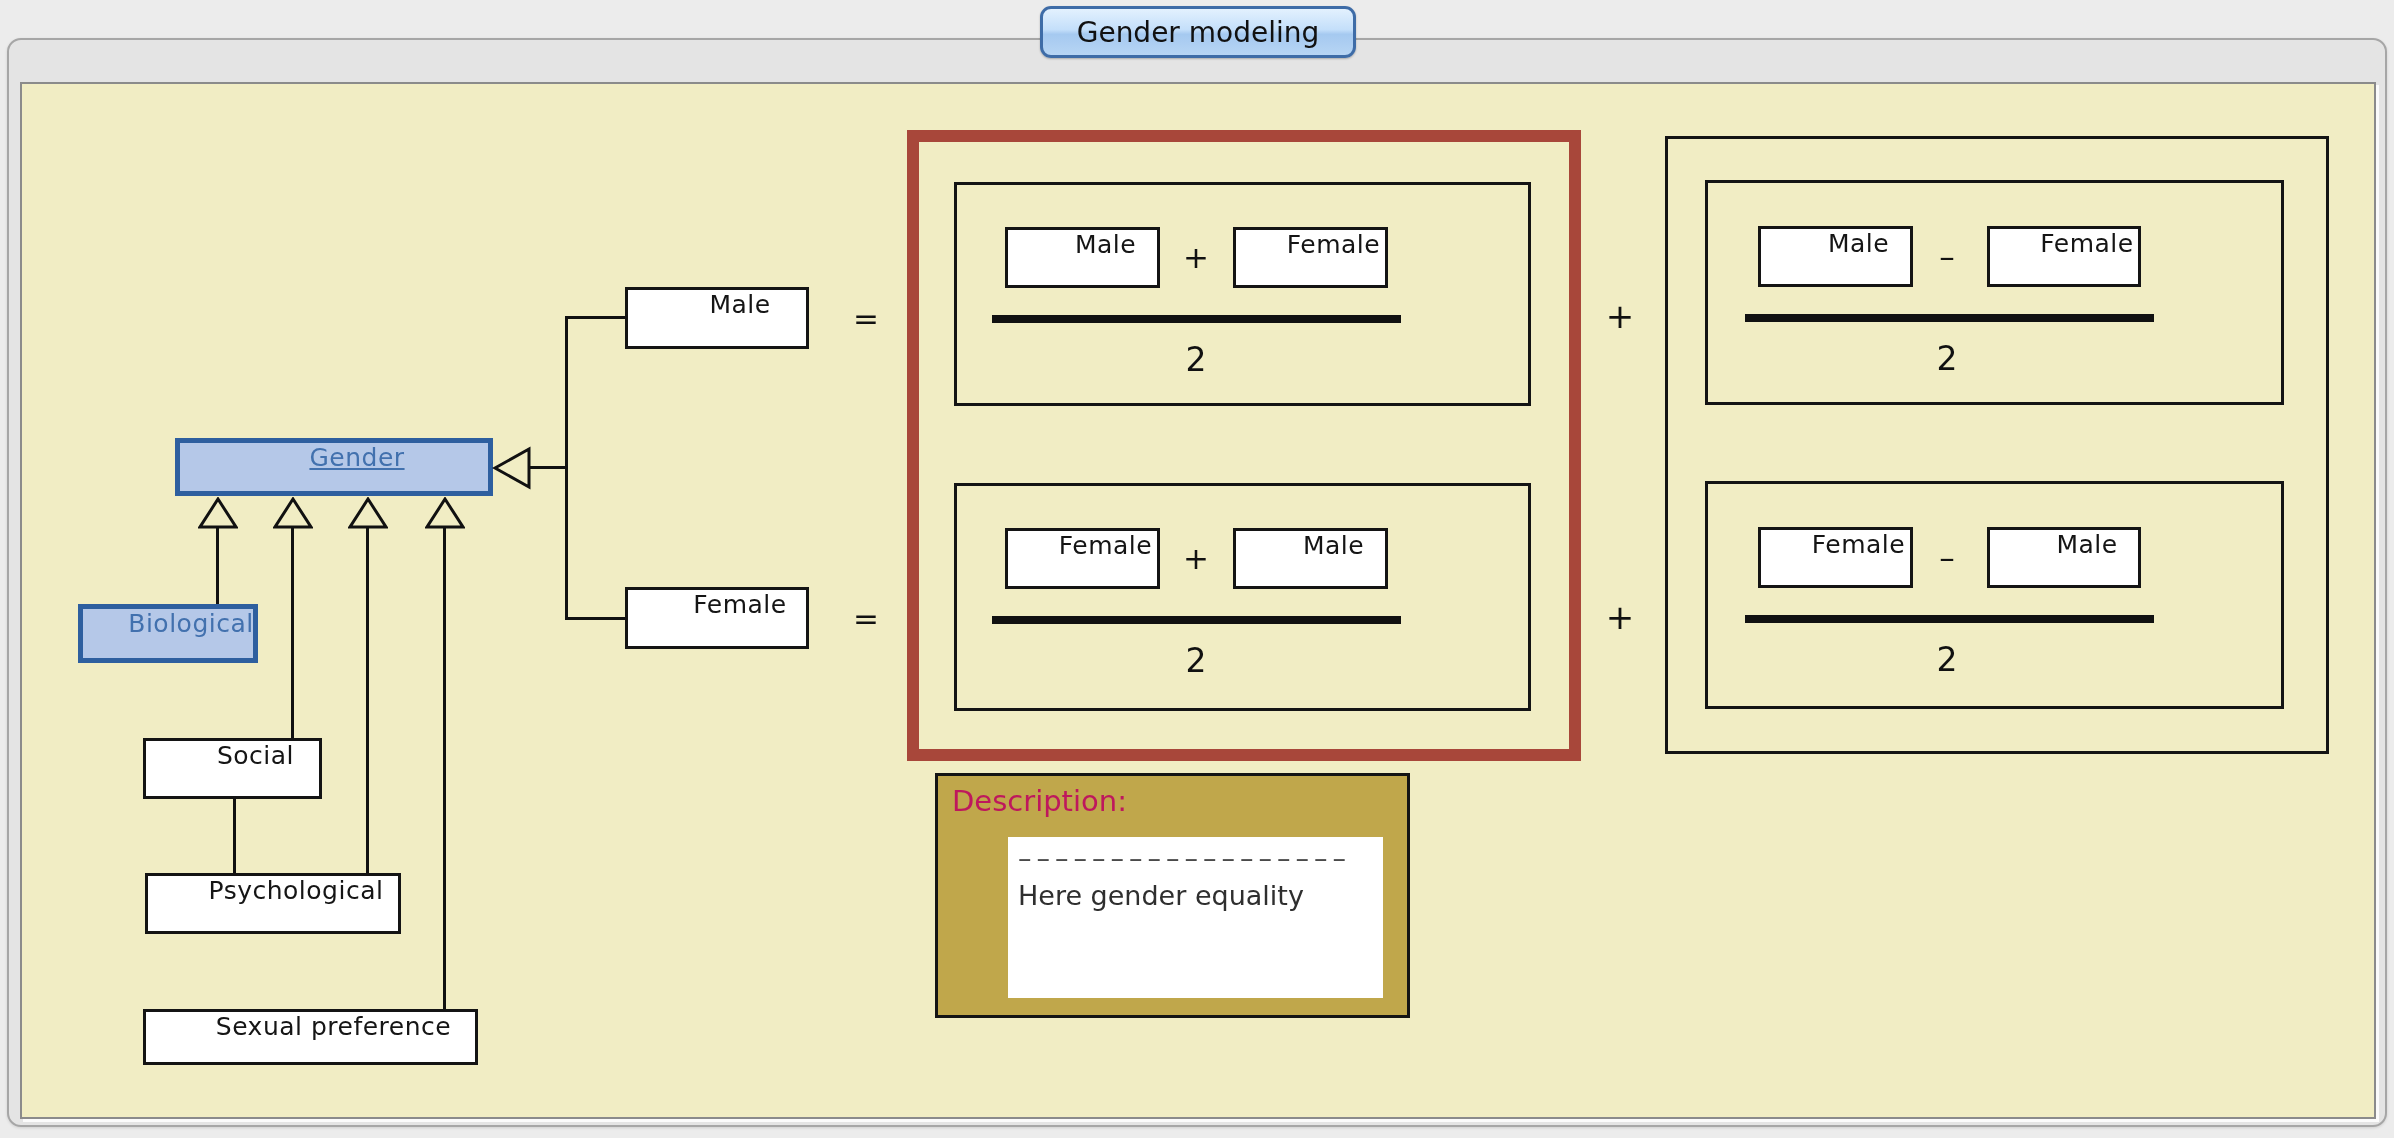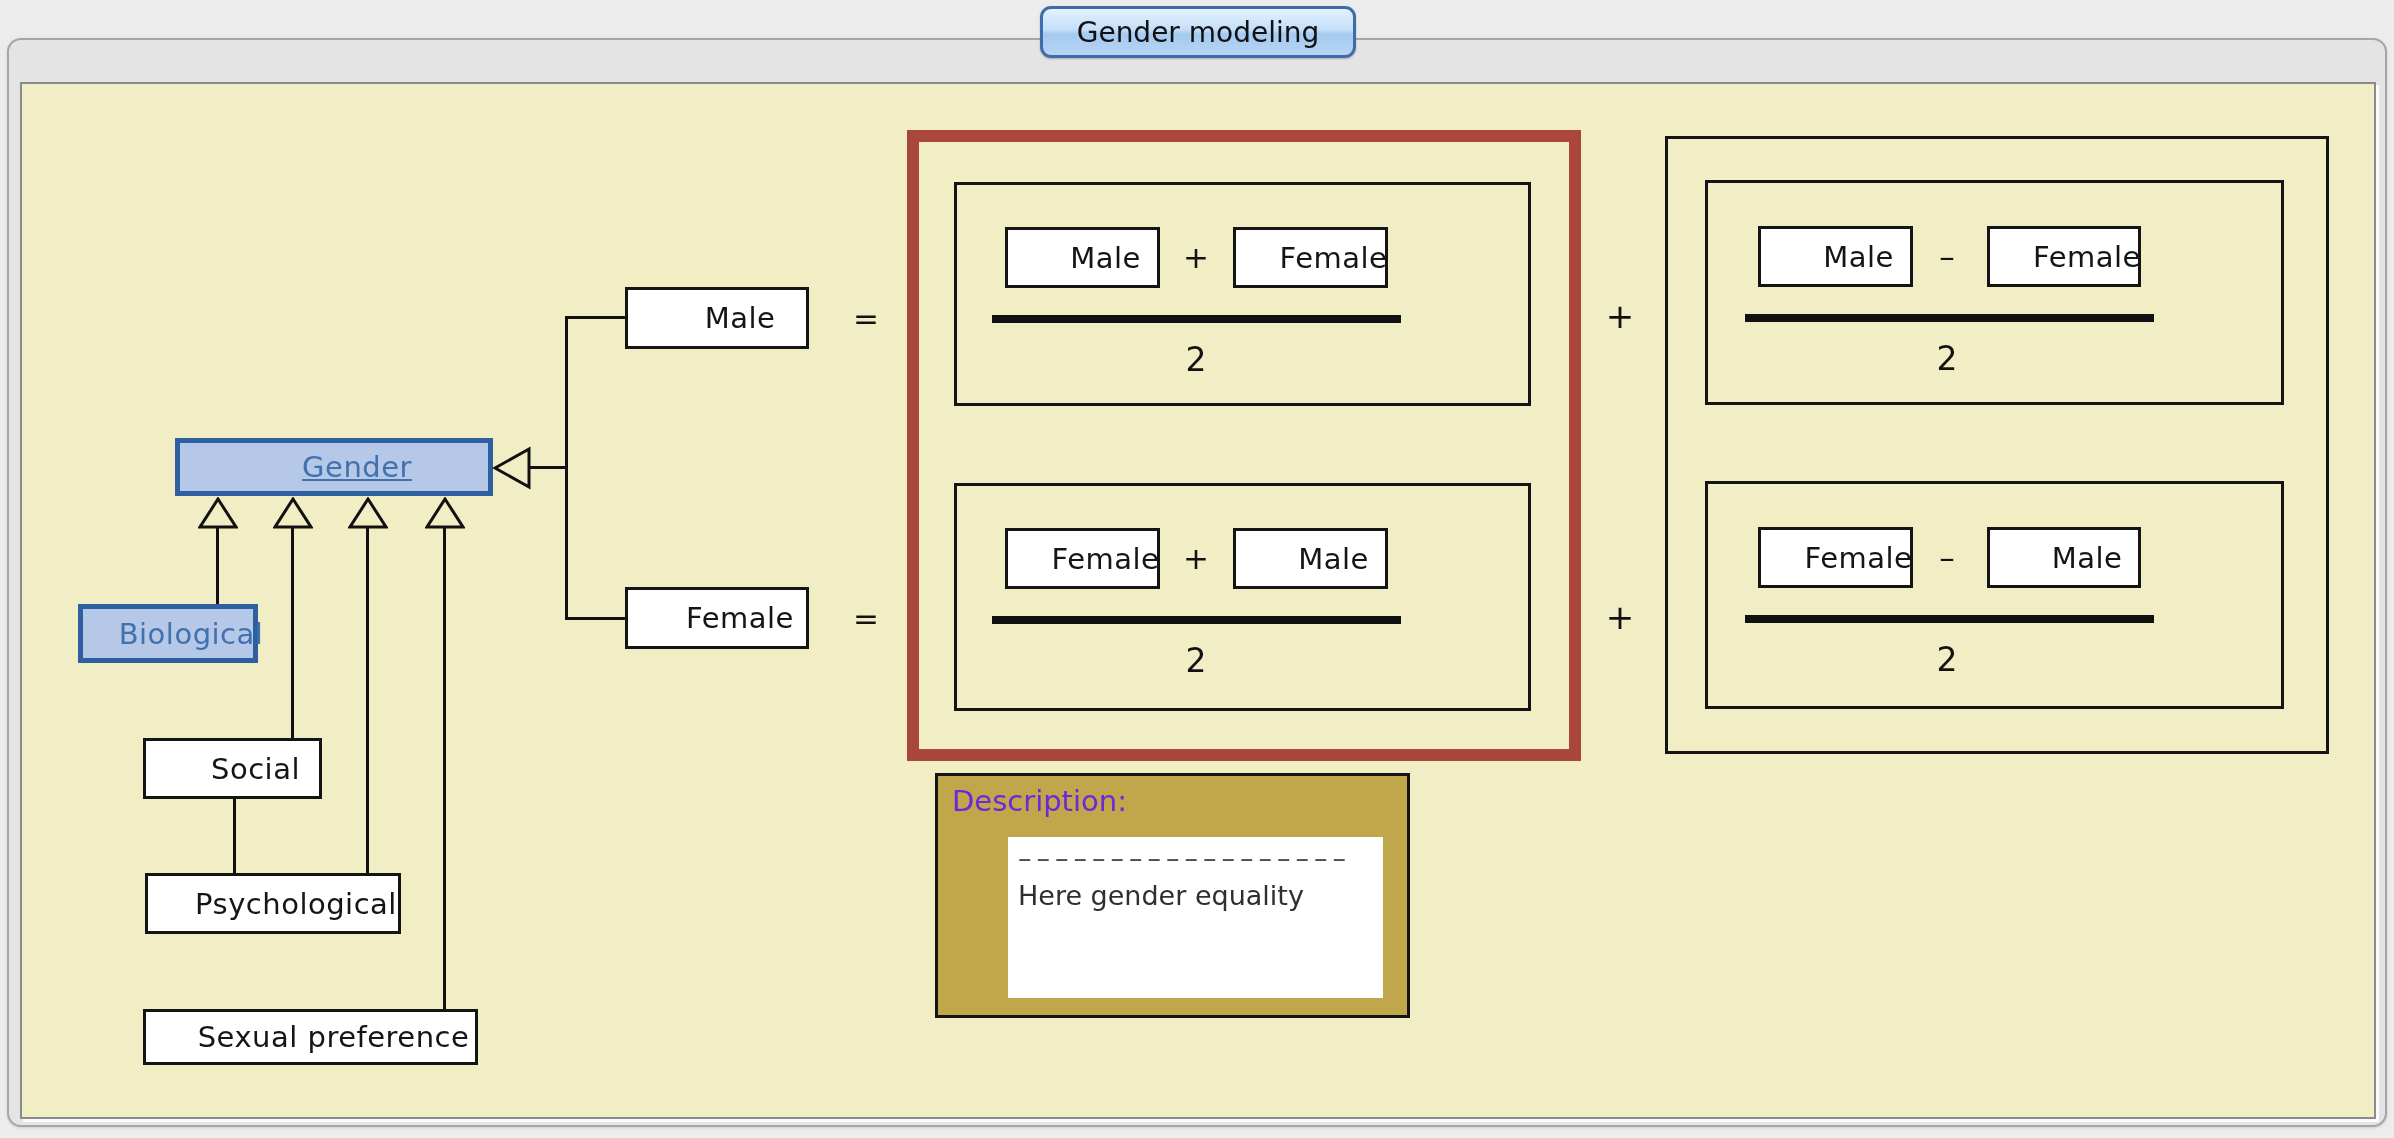--- a/index.html
+++ b/index.html
@@ -19,40 +19,40 @@
     box-shadow:3px 3px 0 #fbfbfb;
   }
   .tab{
     position:absolute;left:1040px;top:6px;width:316px;height:52px;
     background:linear-gradient(#e3f1fe 0%,#c4dffa 45%,#a5c9f0 55%,#b7d5f4 100%);
     border:3px solid #3e6ca7;border-radius:11px;box-sizing:border-box;
     display:flex;align-items:center;justify-content:center;
     font-size:28px;color:#111;z-index:6;box-shadow:0 1px 2px rgba(0,0,0,.25);
   }
   .node{
-    position:absolute;box-sizing:border-box;display:flex;align-items:center;justify-content:center;
-    font-size:29px;letter-spacing:.5px;padding-left:46px;
+    position:absolute;box-sizing:border-box;display:flex;justify-content:center;
+    font-size:25px;letter-spacing:.5px;padding-left:46px;
   }
   .wnode{background:#ffffff;border:3px solid #141414;color:#151515;}
   .bnode{background:#b5c8e8;border:5px solid #2e5f9f;color:#4271ae;}
   .line{position:absolute;background:#111;}
   .fline{position:absolute;background:#111;height:8px;}
   .opr{
     position:absolute;width:44px;height:44px;display:flex;align-items:center;justify-content:center;
     font-size:31px;color:#111;
   }
   .den{font-size:33px;}
   .frame{position:absolute;border:3px solid #141414;box-sizing:border-box;background:transparent;}
   .redbox{position:absolute;left:907px;top:130px;width:674px;height:631px;
     border:12px solid #a8473a;box-sizing:border-box;}
   .rightbox{position:absolute;left:1665px;top:136px;width:664px;height:618px;
     border:3px solid #141414;box-sizing:border-box;}
   .descbox{position:absolute;left:935px;top:773px;width:475px;height:245px;
     background:#c0a74b;border:3px solid #141414;box-sizing:border-box;}
-  .desclabel{position:absolute;left:952px;top:784px;font-size:29px;color:#6d28d9;}
+  .desclabel{position:absolute;left:952px;top:784px;font-size:29px;color:#be185d;}
   .desctext{
     position:absolute;left:1008px;top:837px;width:375px;height:161px;background:#fff;
     box-sizing:border-box;padding:3px 10px;font-size:27px;line-height:39px;color:#2f2f2f;
     white-space:nowrap;overflow:hidden;
   }
   .dashrow{letter-spacing:5px;color:#4a4a4a;line-height:36px;}
   .tri{position:absolute;}
   svg{display:block;}
 </style>
 </head>

